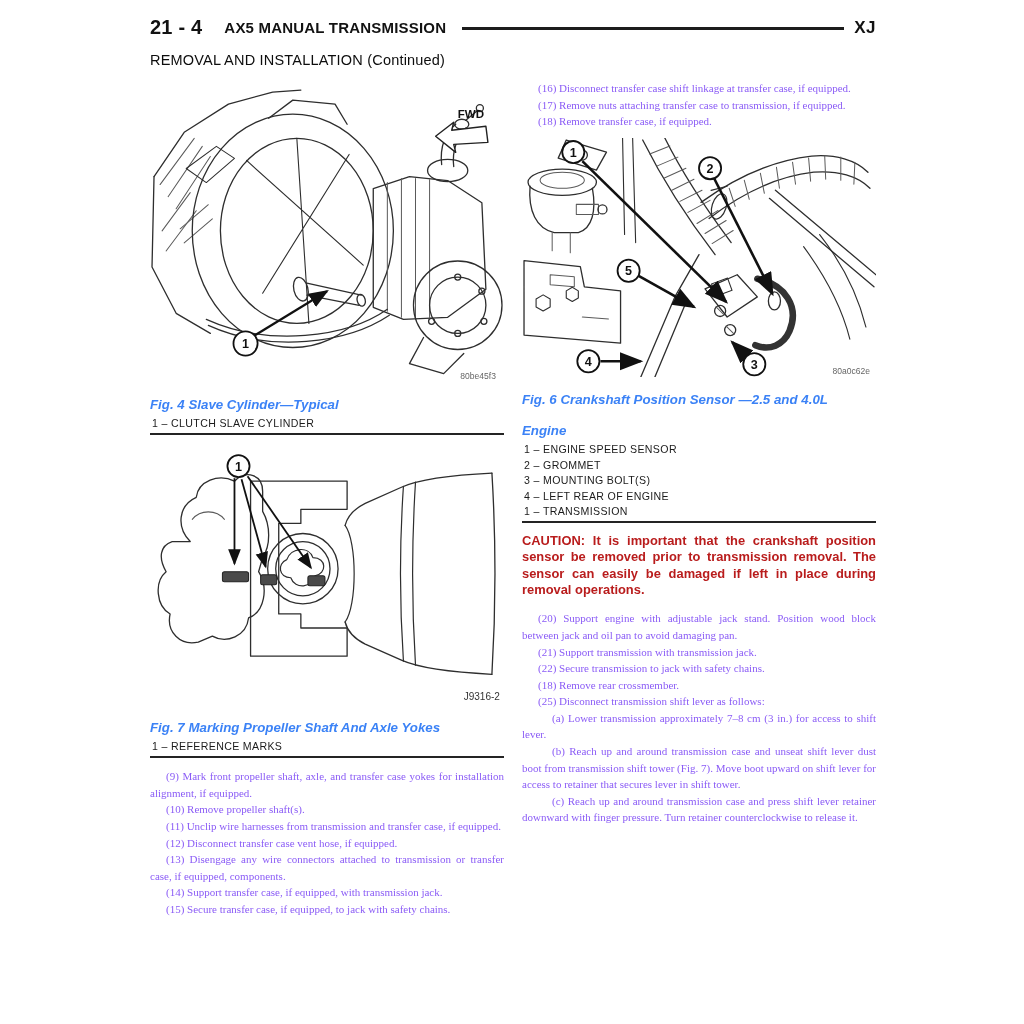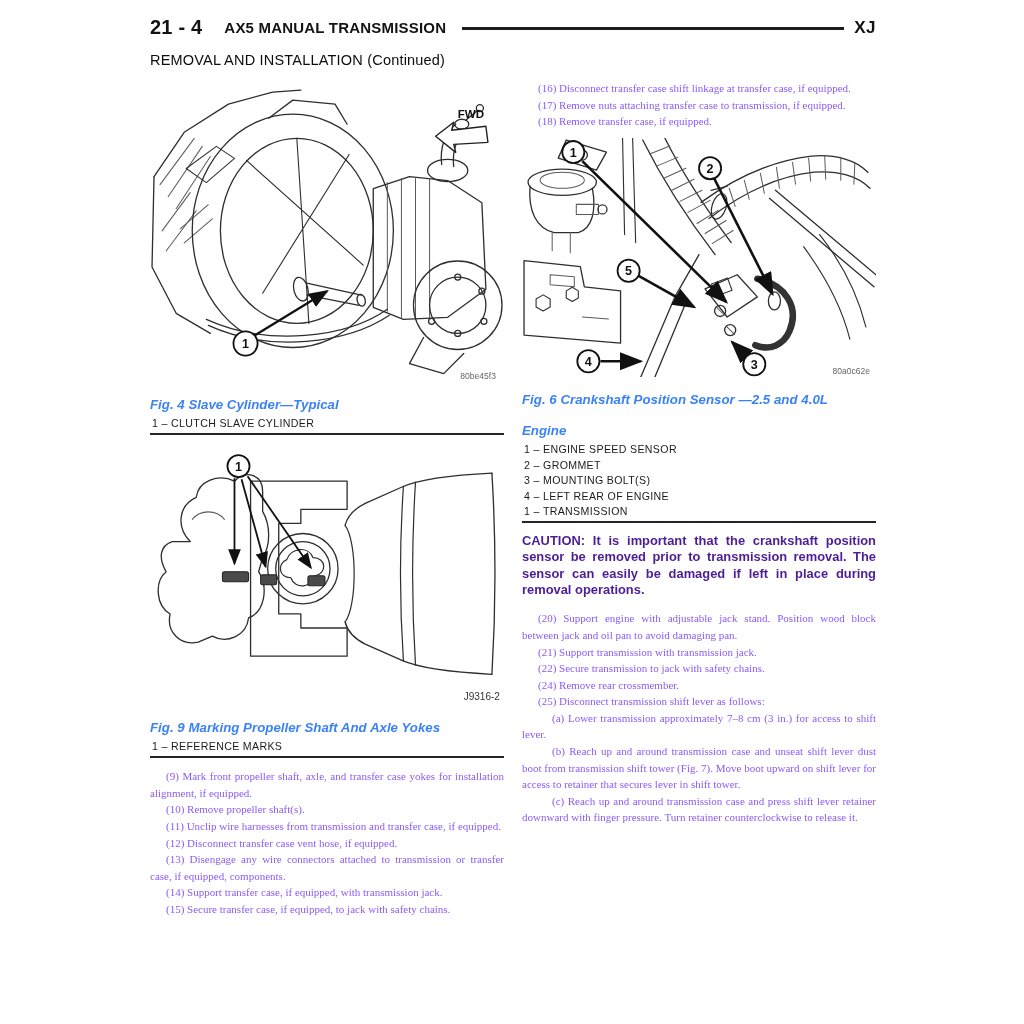--- a/index.html
+++ b/index.html
@@ -21,21 +21,21 @@
   .fig-svg { display:block; width:100%; height:auto; }
   .fig-caption { text-align:left; font-family:"Liberation Sans",sans-serif; font-style:italic; font-weight:700; font-size:13.3px; line-height:15.5px; color:#3b82f6; margin-top:15px; }
   .legend { margin:5px 0 4px 2px; font-family:"Liberation Sans",sans-serif; font-size:10.6px; letter-spacing:0.35px; color:#1b1b1b; }
   .legend-item { margin-bottom:3.5px; }
   .fig-rule { border:none; border-top:2px solid #242424; margin:4px 0 10px; }
 
   .body-text p { margin:0; text-align:justify; font-family:"Liberation Serif",serif; font-size:11px; line-height:16.6px; color:#8b5cf6; }
   .body-text p.step { text-indent:16px; }
   .body-text p.substep { text-indent:30px; }
 
-  .caution { margin:10px 0 12px; font-family:"Liberation Sans",sans-serif; font-weight:700; font-size:12.9px; line-height:16.3px; text-align:justify; color:#4c1d95; }
+  .caution { margin:10px 0 12px; font-family:"Liberation Sans",sans-serif; font-weight:700; font-size:12.9px; line-height:16.3px; text-align:justify; color:#b91c1c; }
 
   svg text { font-family:"Liberation Sans",sans-serif; }
   .callout-num { font-size:12.5px; font-weight:700; fill:#111; }
   .fig-code-text { font-size:8.5px; fill:#666; }
   .fig-code-text.big { font-size:10px; fill:#333; }
   .fwd-label { font-size:11.5px; font-weight:700; fill:#111; }
   .line-art { stroke:#2e2e2e; fill:none; stroke-width:1.3; stroke-linejoin:round; stroke-linecap:round; }
   .line-thin { stroke:#5a5a5a; stroke-width:1; }
   .callout-line { stroke:#111; fill:none; }
   .callout-circle { fill:#fff; stroke:#111; stroke-width:1.8; }
@@ -147,21 +147,21 @@
               <line x1="91" y1="34" x2="115" y2="121" marker-end="url(#ah5)"></line>
               <line x1="97" y1="31" x2="160" y2="122" marker-end="url(#ah5)"></line>
             </g>
             <g>
               <circle class="callout-circle" cx="88" cy="21" r="11"></circle>
               <text class="callout-num" x="88" y="25.5" text-anchor="middle">1</text>
             </g>
             <text class="fig-code-text big" x="348" y="254" text-anchor="end">J9316-2</text>
           </svg>
         </figure>
-        <div class="fig-caption">Fig. 9 Marking Propeller Shaft And Axle Yokes</div>
+        <div class="fig-caption">Fig. 7 Marking Propeller Shaft And Axle Yokes</div>
         <div class="legend">
 
         <div class="legend-item">1 – REFERENCE MARKS</div>
           </div>
         <hr class="fig-rule">
 
         <div class="body-text">
 
         <p class="step">(9) Mark front propeller shaft, axle, and transfer case yokes for installation alignment, if equipped.</p>
             <p class="step">(10) Remove propeller shaft(s).</p>
@@ -267,21 +267,21 @@
           </div>
         <hr class="fig-rule">
 
         <p class="caution">CAUTION: It is important that the crankshaft position sensor be removed prior to transmission removal. The sensor can easily be damaged if left in place during removal operations.</p>
 
         <div class="body-text">
 
         <p class="step">(20) Support engine with adjustable jack stand. Position wood block between jack and oil pan to avoid damaging pan.</p>
             <p class="step">(21) Support transmission with transmission jack.</p>
             <p class="step">(22) Secure transmission to jack with safety chains.</p>
-            <p class="step">(24) Remove rear crossmember.</p>
+            <p class="step">(18) Remove rear crossmember.</p>
             <p class="step">(25) Disconnect transmission shift lever as follows:</p>
             <p class="substep">(a) Lower transmission approximately 7–8 cm (3 in.) for access to shift lever.</p>
             <p class="substep">(b) Reach up and around transmission case and unseat shift lever dust boot from transmission shift tower (Fig. 7). Move boot upward on shift lever for access to retainer that secures lever in shift tower.</p>
             <p class="substep">(c) Reach up and around transmission case and press shift lever retainer downward with finger pressure. Turn retainer counterclockwise to release it.</p>
           </div>
       </div>
 
     </div>
   </div>
 </div>

